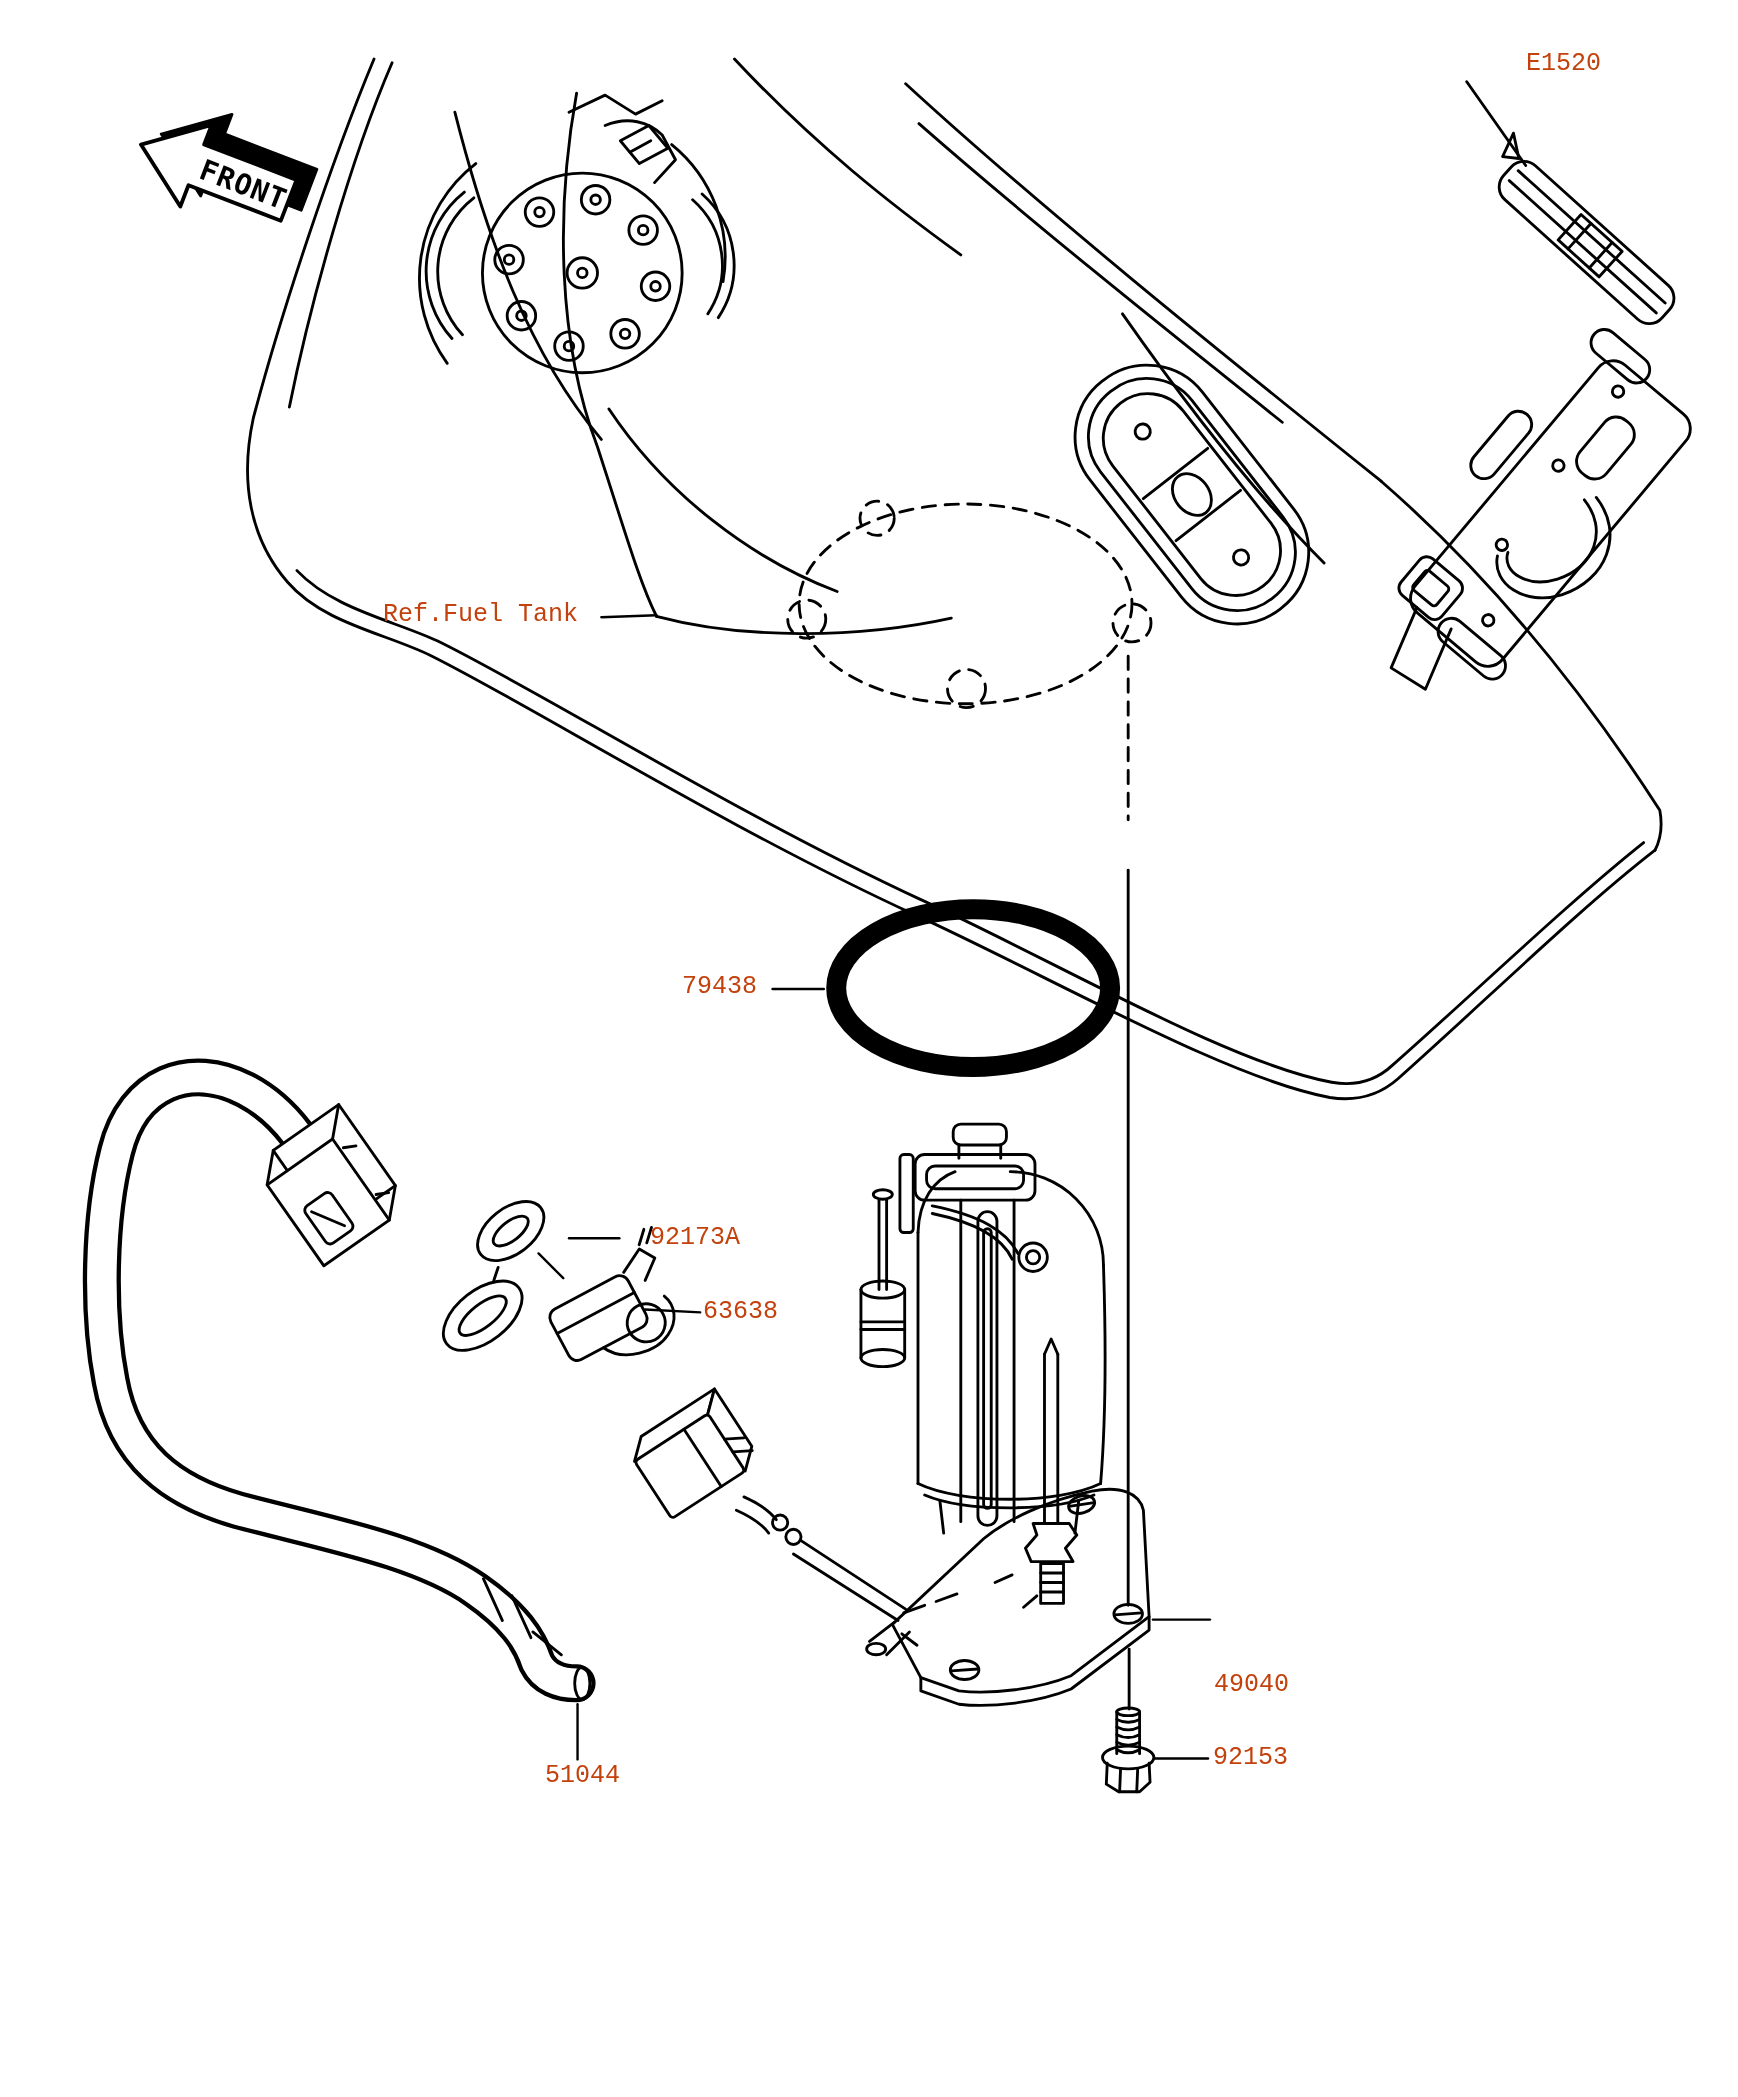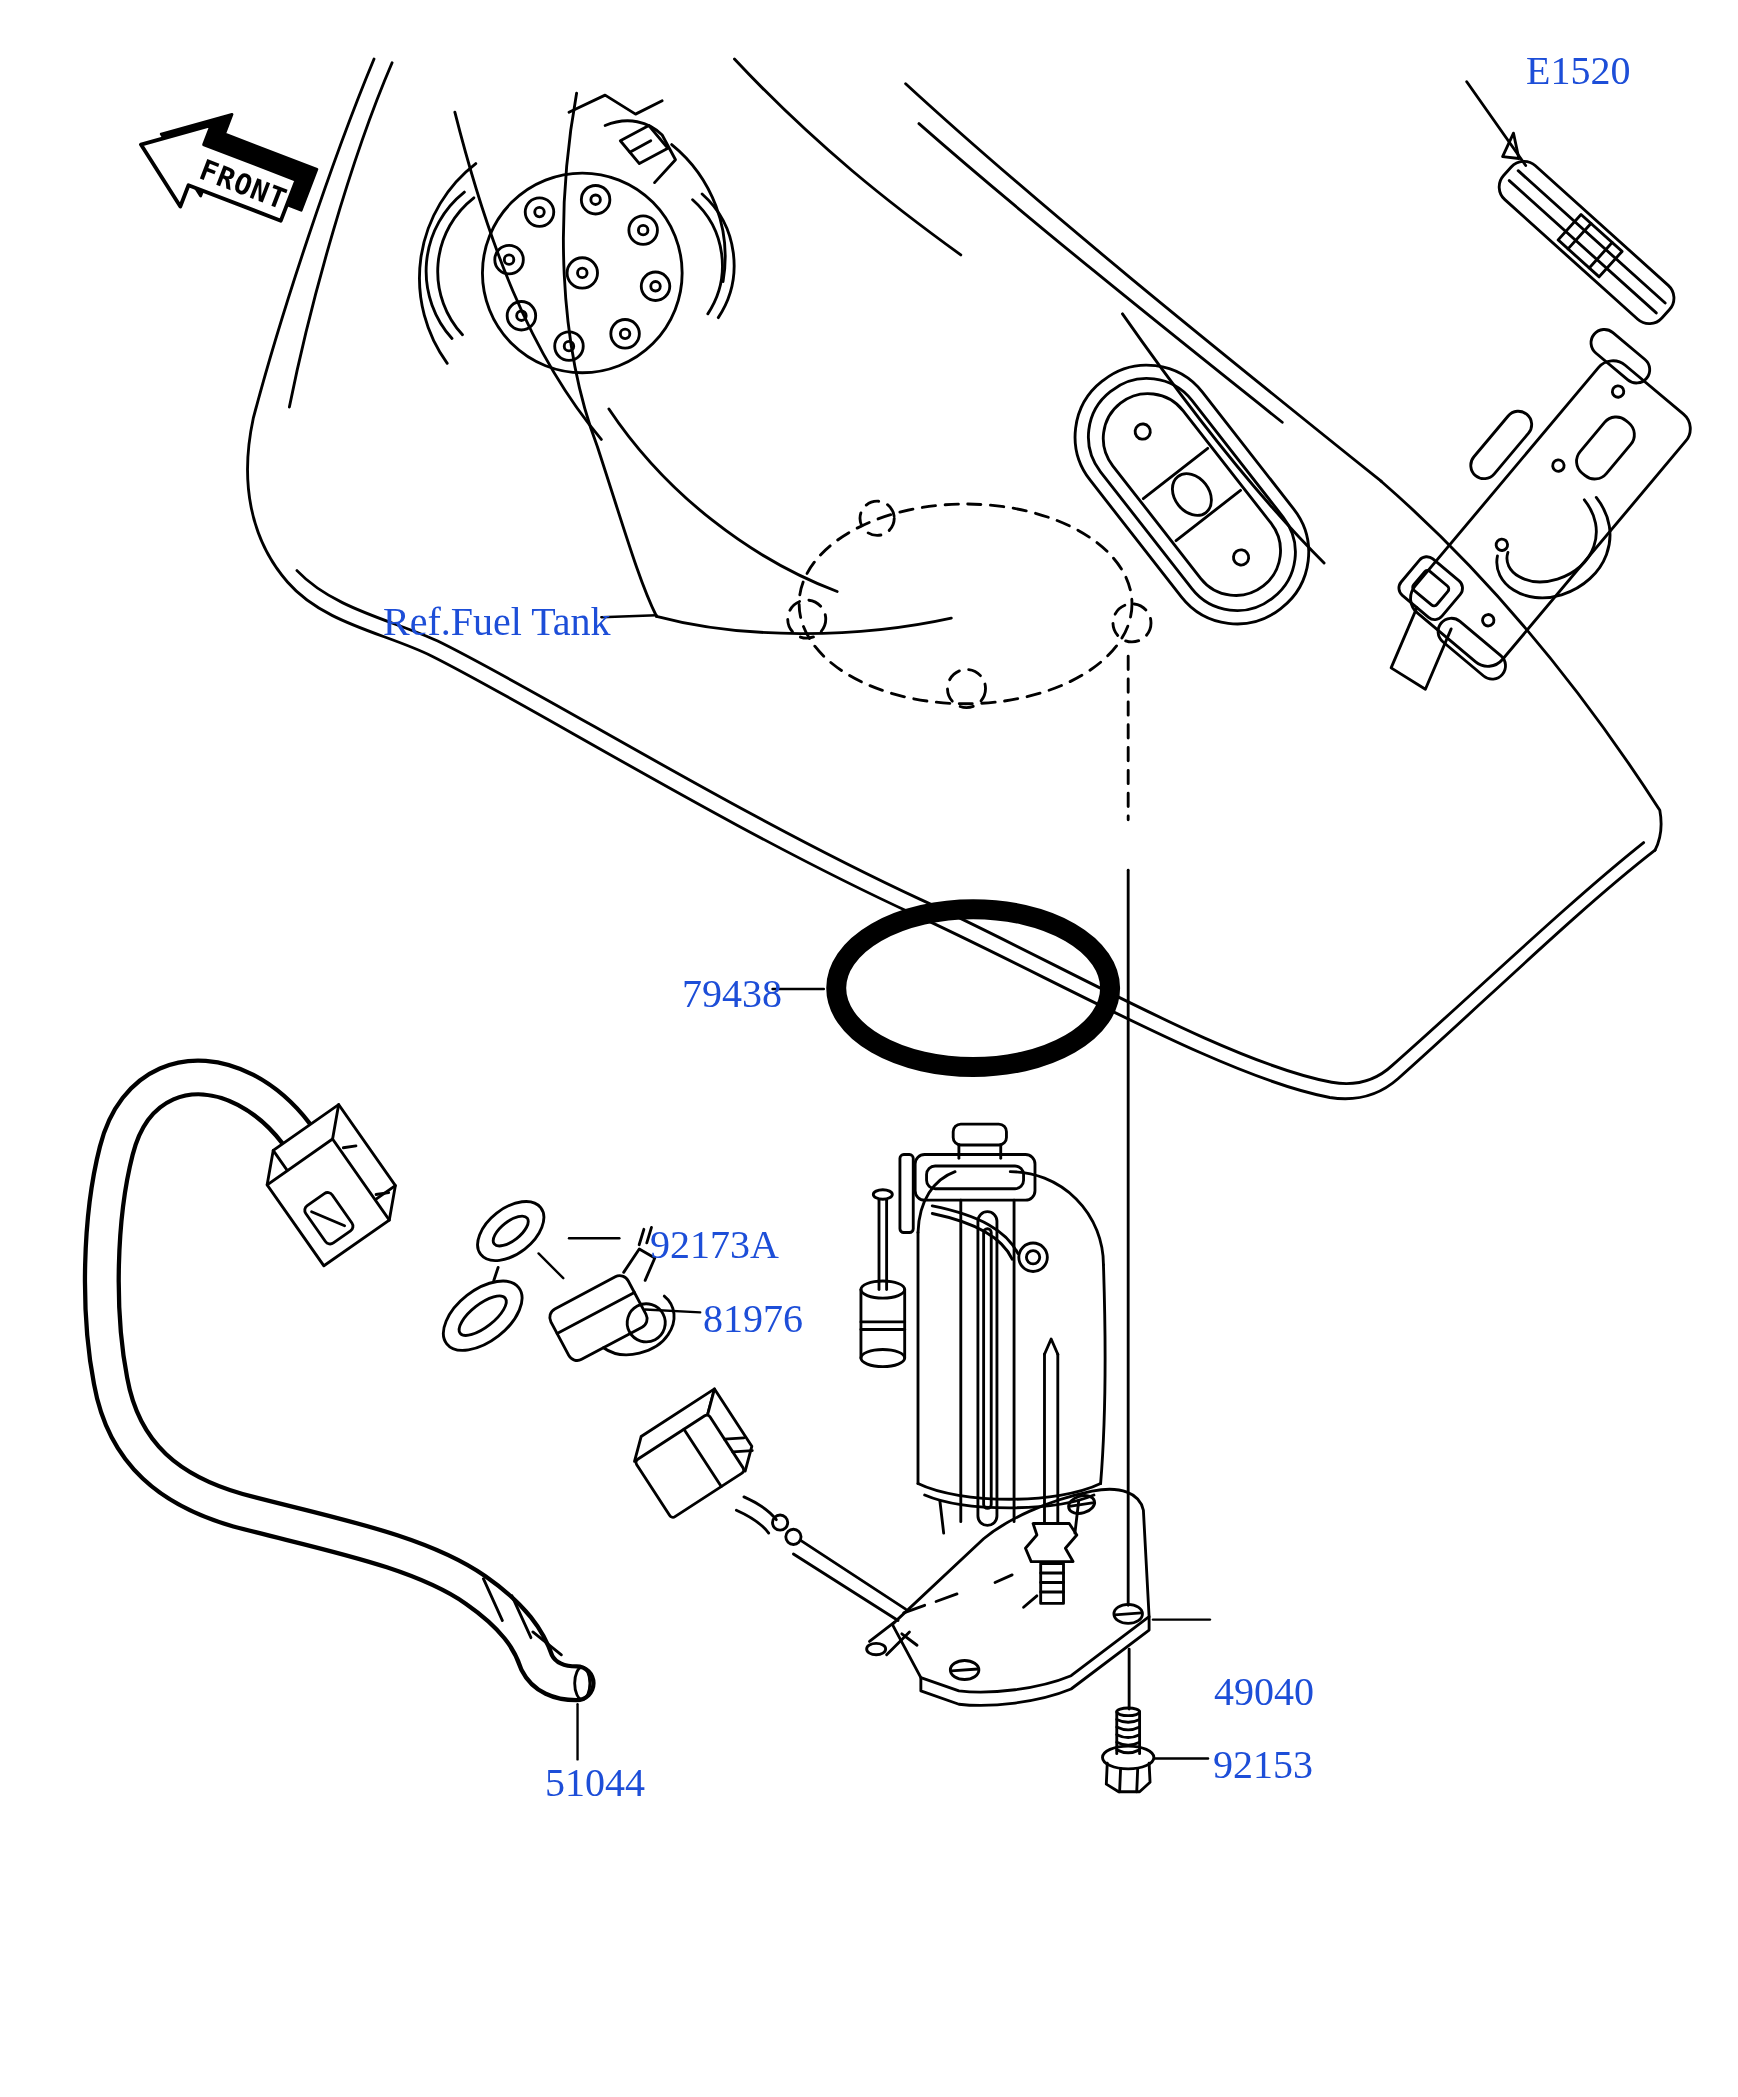--- a/index.html
+++ b/index.html
@@ -6,24 +6,24 @@
   #page{
     position:relative;
     width:1739px;height:2097px;
     background:#ffffff;
     font-family:"DejaVu Sans Mono", monospace;
     overflow:hidden;
   }
   #art{position:absolute;left:0;top:0;}
   .part-label{
     position:absolute;
-    font-family:Liberation Serif, serif;
-    font-size:40px;
+    font-family:Liberation Mono, monospace;
+    font-size:25px;
     line-height:1;
-    color:#1d4ed8;
+    color:#c2410c;
     white-space:pre;
     letter-spacing:0px;
   }
 </style>
 </head>
 <body>
 
 <div id="page">
 
 <svg id="art" width="1739" height="2097" viewBox="0 0 1828 2205" stroke="#000" fill="none" stroke-width="3" stroke-linecap="round" stroke-linejoin="round">
@@ -278,19 +278,19 @@
     <polygon points="-84,-16 -22,-62 -22,-40 82,-40 82,6 -22,6 -22,30" fill="#000" stroke="#000"></polygon>
     <polygon points="-100,2 -38,-44 -38,-22 66,-22 66,24 -38,24 -38,48" fill="#fff" stroke="#000" stroke-width="4"></polygon>
     <text x="-32" y="13" font-family="DejaVu Sans Mono, monospace" font-size="30" font-weight="bold" fill="#000" stroke="none" letter-spacing="1">FRONT</text>
   </g>
 </svg>
 
   <div class="part-label" style="left:1526px;top:51px">E1520</div>
   <div class="part-label" style="left:383px;top:602px">Ref.Fuel Tank</div>
   <div class="part-label" style="left:682px;top:974px">79438</div>
   <div class="part-label" style="left:650px;top:1225px">92173A</div>
-  <div class="part-label" style="left:703px;top:1299px">81976</div>
+  <div class="part-label" style="left:703px;top:1299px">63638</div>
   <div class="part-label" style="left:1214px;top:1672px">49040</div>
   <div class="part-label" style="left:545px;top:1763px">51044</div>
   <div class="part-label" style="left:1213px;top:1745px">92153</div>
 
 </div>
 
 
 </body></html>

